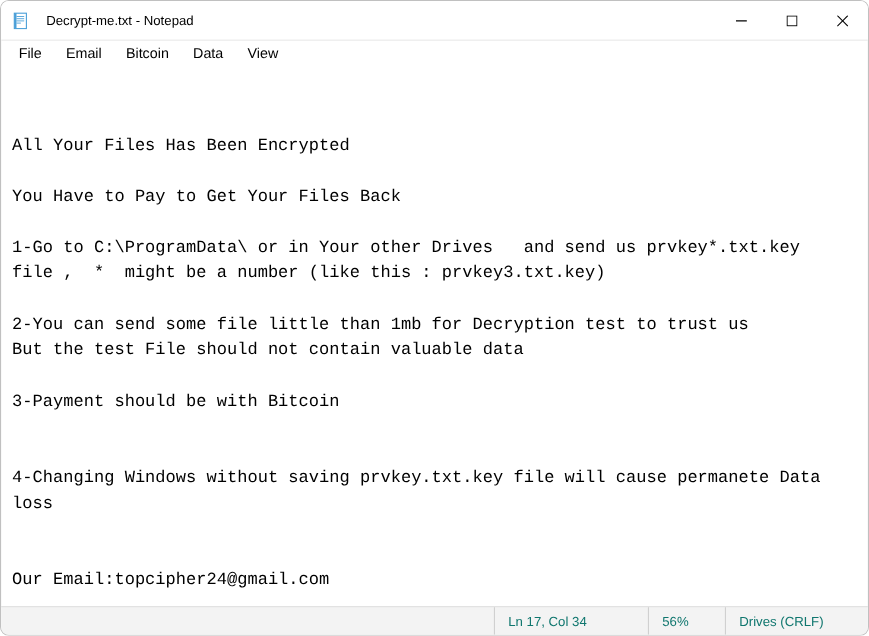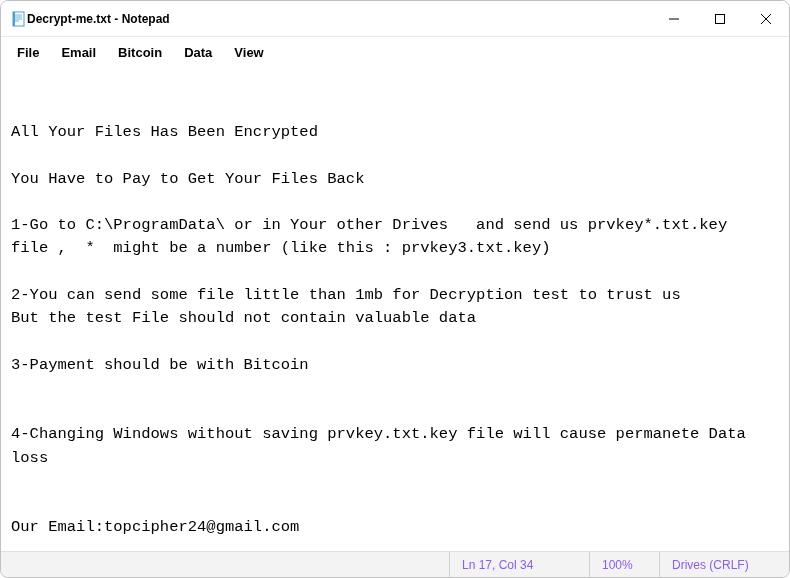--- a/index.html
+++ b/index.html
@@ -29,23 +29,22 @@
       height: 36px;
       display: flex;
       align-items: center;
       border-bottom: 1px solid #e8e8e8;
       background: #fff;
     }
     .titlebar-left {
       display: flex;
       align-items: center;
       padding-left: 10px;
-      gap: 0;
+      gap: 15px;
       flex: 1;
-      font-weight: bold;
     }
     .titlebar-icon {
       width: 16px;
       height: 16px;
       display: flex;
       align-items: center;
       justify-content: center;
     }
     .titlebar-title {
       font-size: 12px;
@@ -64,24 +63,22 @@
       font-size: 10px;
       color: #000;
     }
     .window-control svg {
       width: 10px;
       height: 10px;
     }
     .menubar {
       height: 30px;
       display: flex;
-      align-items: center;
       padding: 0 6px;
       gap: 2px;
-      font-weight: bold;
     }
     .menu-item {
       padding: 4px 10px;
       font-size: 13px;
       color: #000;
     }
     .text-area {
       flex: 1;
       padding: 6px 8px 6px 10px;
       font-family: Consolas, "Courier New", monospace;
@@ -93,21 +90,21 @@
       overflow: hidden;
       margin-top: 48px;
     }
     .statusbar {
       height: 26px;
       border-top: 1px solid #e0e0e0;
       display: flex;
       align-items: center;
       justify-content: flex-end;
       font-size: 12px;
-      color: #8b5cf6;
+      color: #0f766e;
       background: #f3f3f3;
     }
     .status-segment {
       padding: 0 12px;
       border-left: 1px solid #d0d0d0;
       height: 100%;
       display: flex;
       align-items: center;
       min-width: 70px;
     }
@@ -184,16 +181,16 @@
 
 4-Changing Windows without saving prvkey.txt.key file will cause permanete Data loss
 
 
 Our Email:topcipher24@gmail.com
 
 in Case of no Answer:topcipher@protonmail.com</div>
 
   <div class="statusbar">
     <div class="status-segment position">Ln 17, Col 34</div>
-    <div class="status-segment zoom">100%</div>
+    <div class="status-segment zoom">56%</div>
     <div class="status-segment lineending">Drives (CRLF)</div>
   </div>
 </div>
 
 </body></html>

